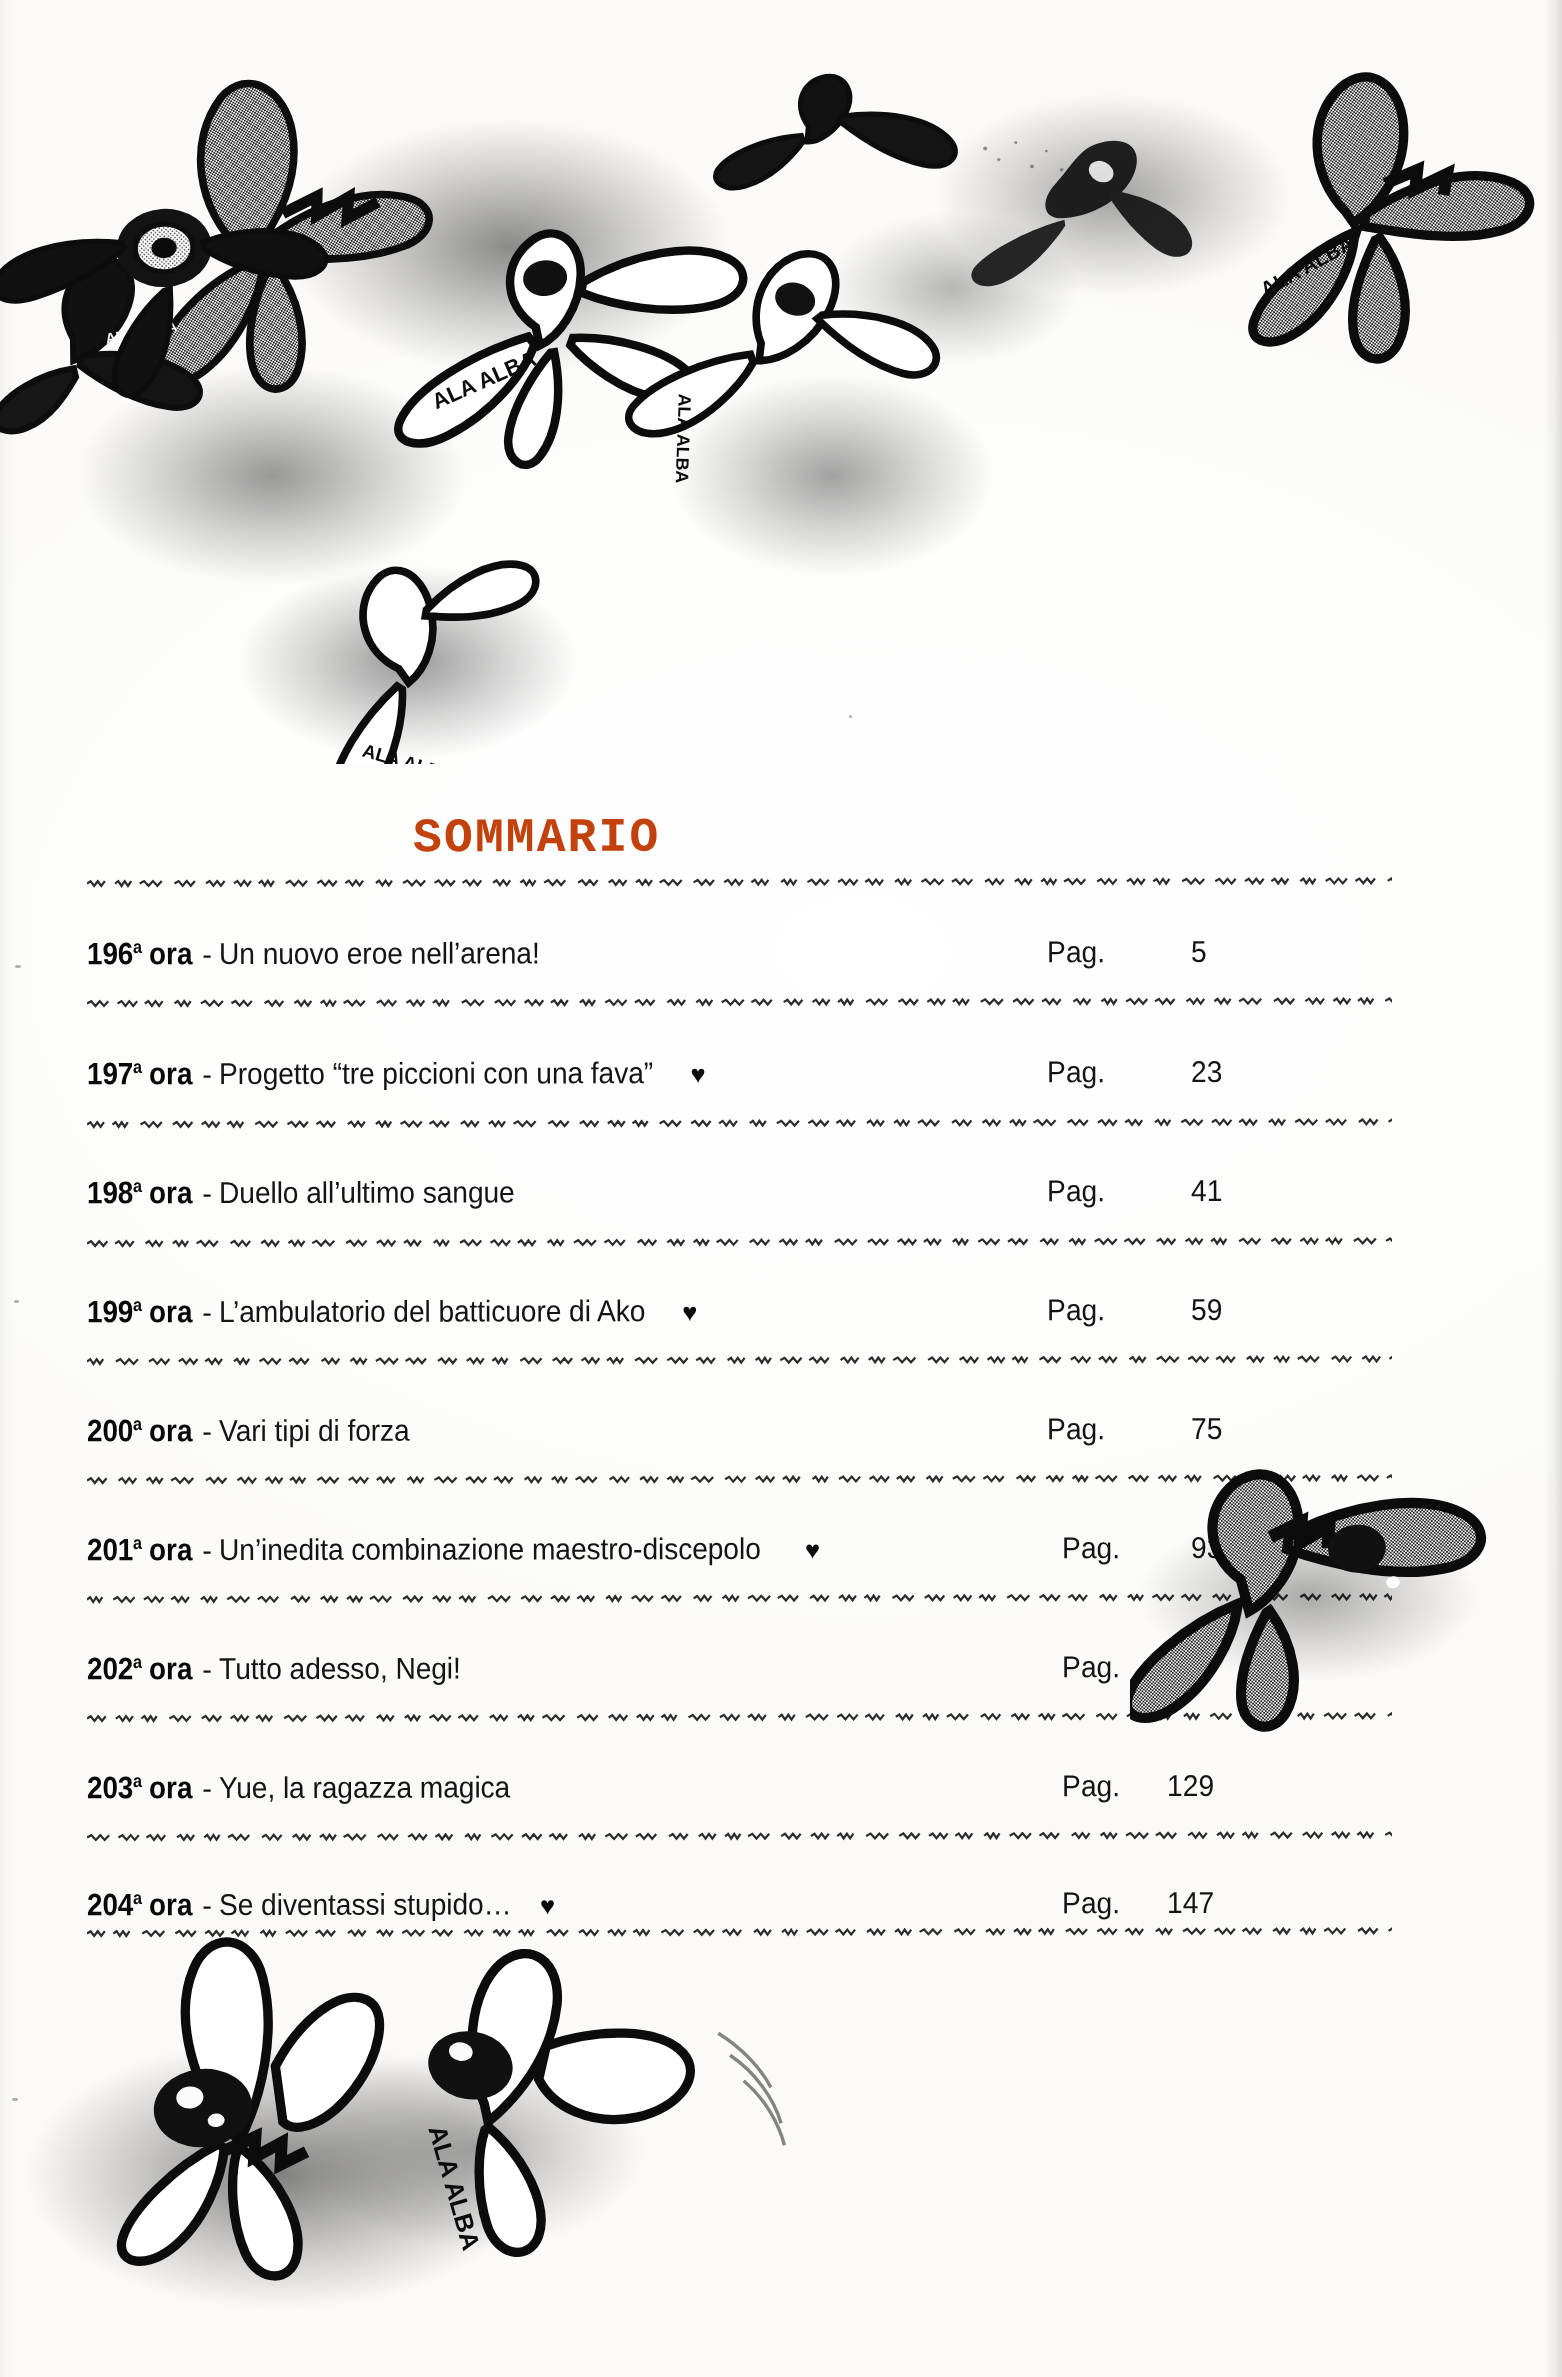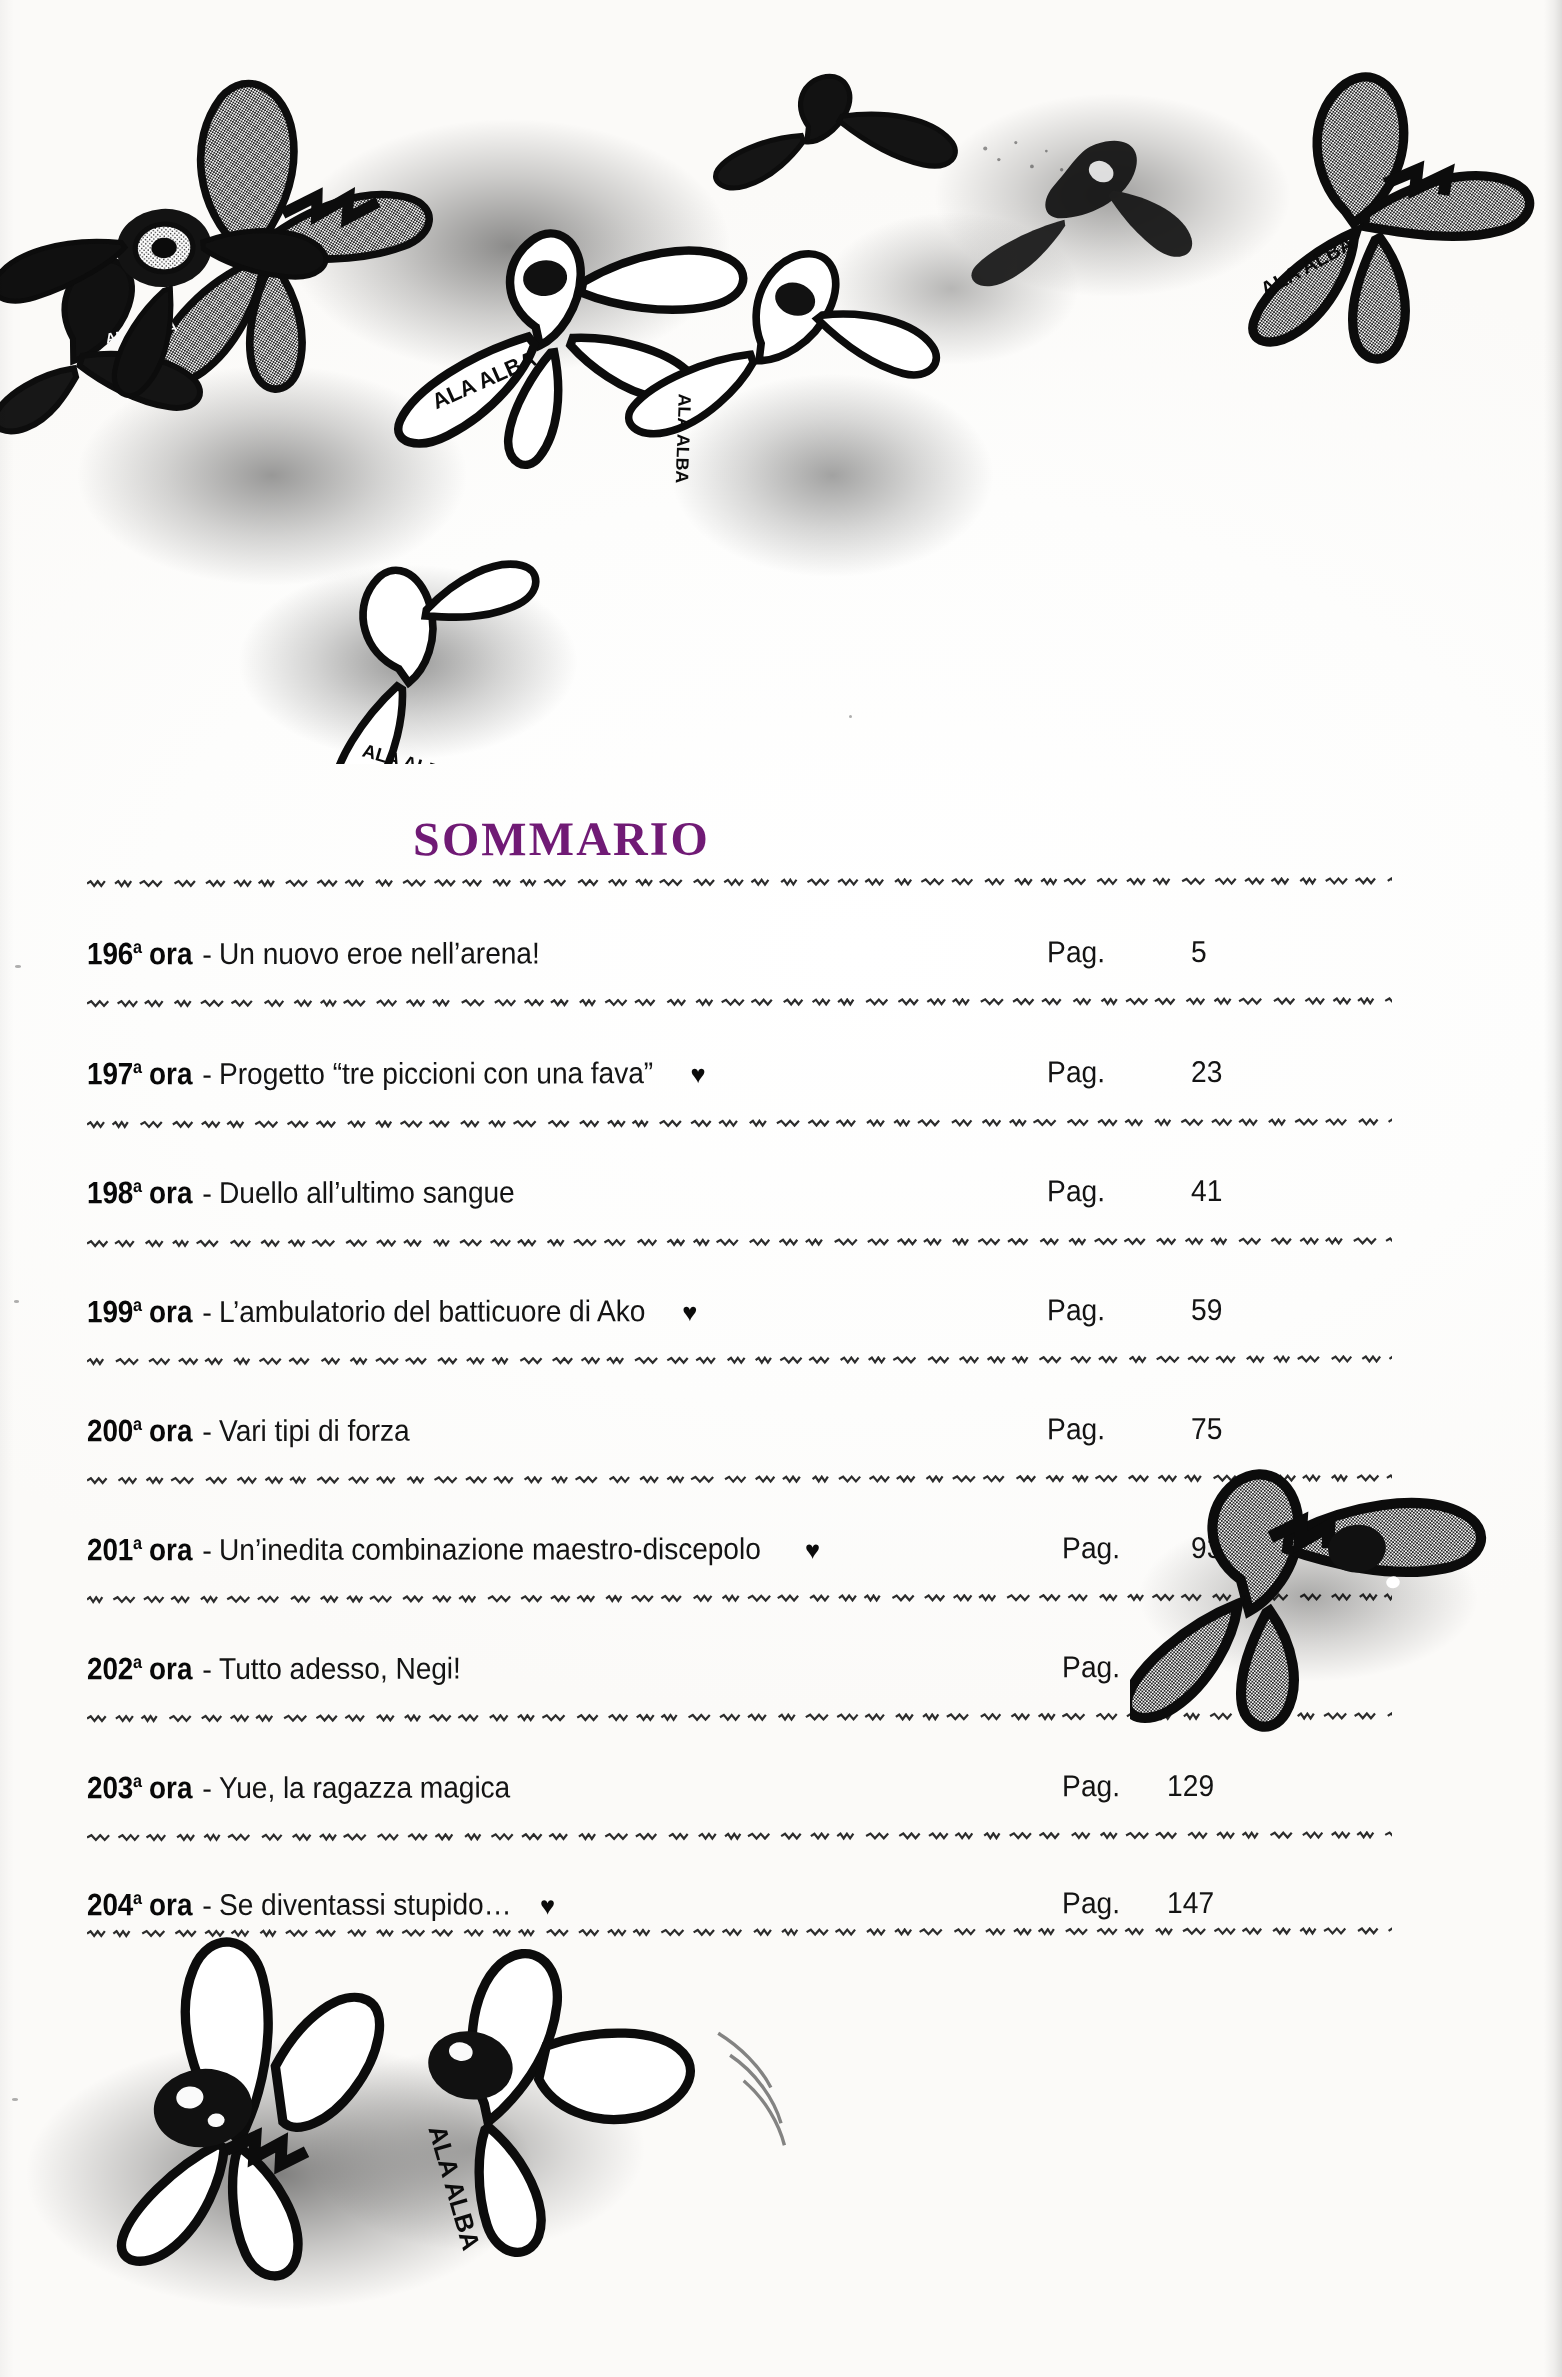--- a/index.html
+++ b/index.html
@@ -27,25 +27,25 @@
   }
   .speck{position:absolute;background:#6d6d6d;border-radius:50%;opacity:.55;}
 
   
   .photo-zone{position:absolute;pointer-events:none;}
 
   
   .title{
     position:absolute;
     left:413px;top:811px;
-    font-family:Liberation Serif, serif;
+    font-family:Liberation Mono, monospace;
     font-weight:bold;
     font-size:48px;
     letter-spacing:2.1px;
-    color:#701a75;
+    color:#c2410c;
     transform:scaleY(1.07);
     transform-origin:left top;
     white-space:nowrap;
   }
 
   
   .rule{
     position:absolute;
     left:87px;
     width:1305px;

